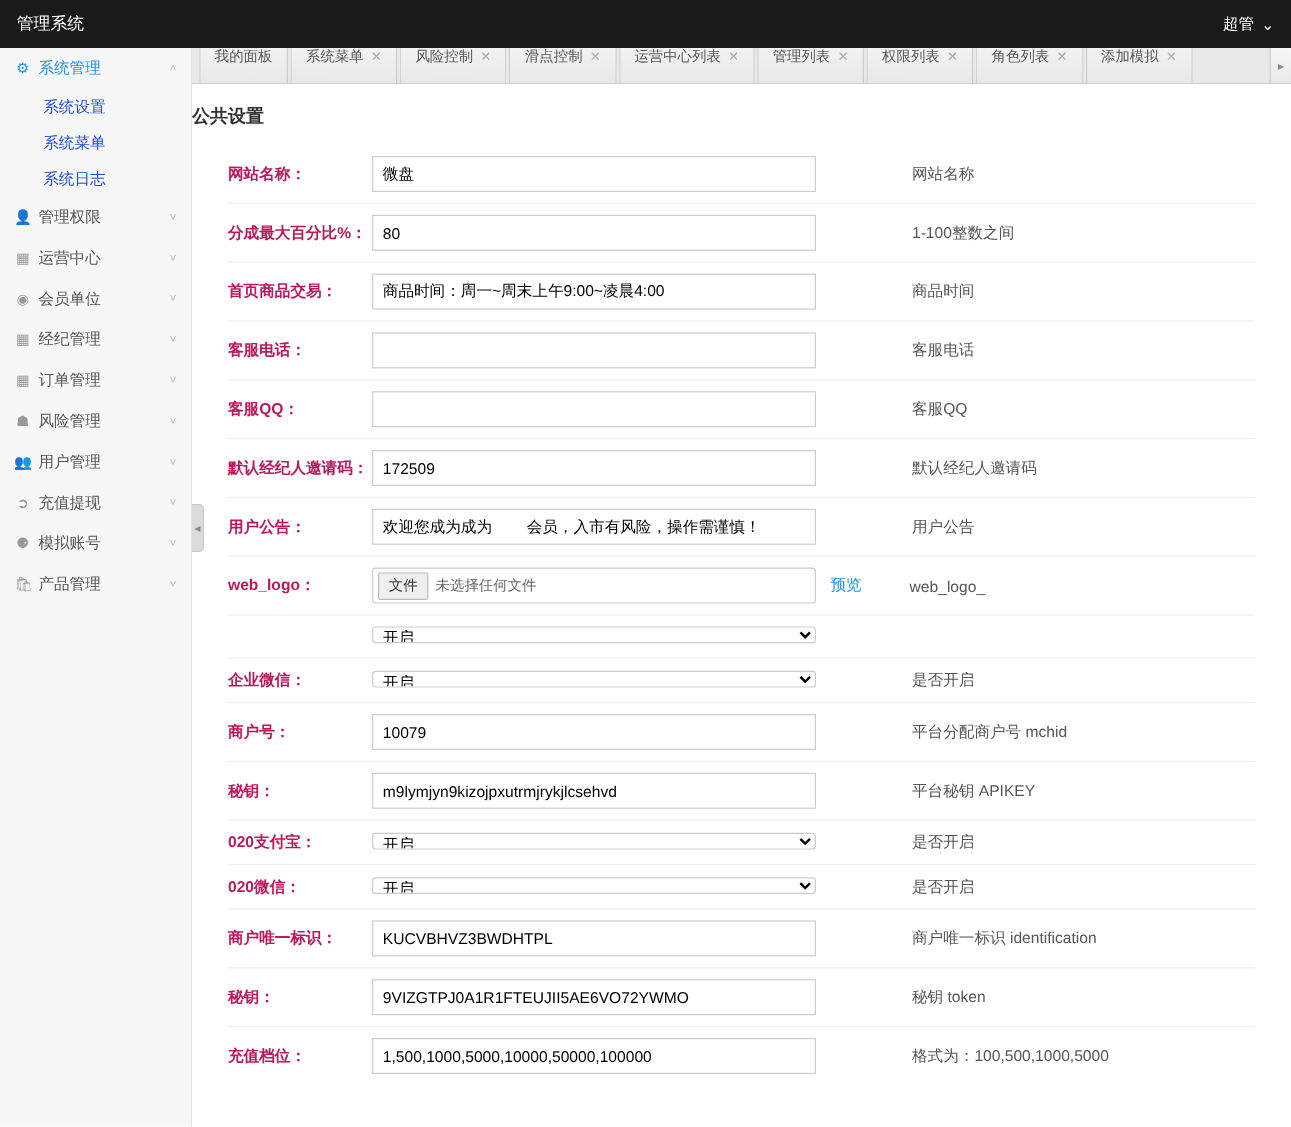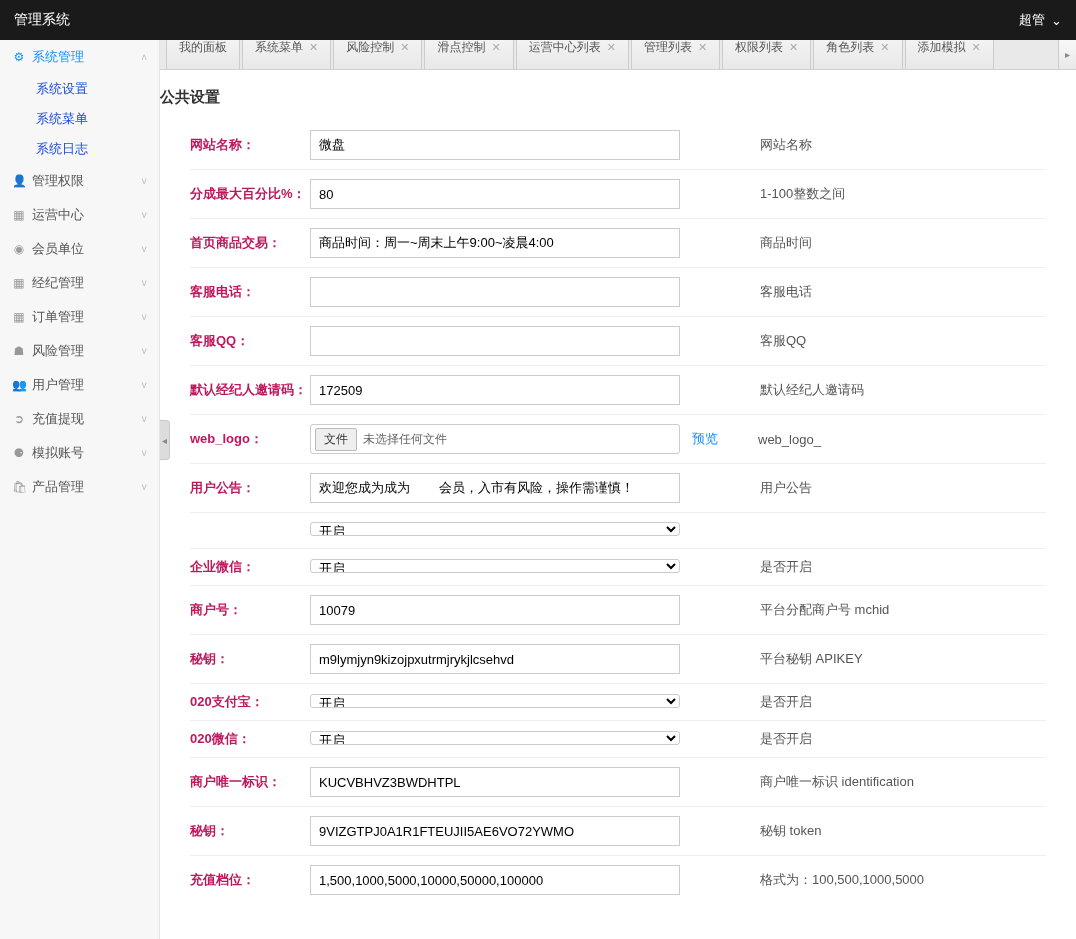--- a/index.html
+++ b/index.html
@@ -217,36 +217,36 @@
           <div class="rlabel">客服QQ：</div>
           <div class="rinput"><input type="text" style=""></div>
           <div class="rhint">客服QQ</div>
         </div>
         <div class="row">
           <div class="rlabel">默认经纪人邀请码：</div>
           <div class="rinput"><input type="text" value="172509" style=""></div>
           <div class="rhint">默认经纪人邀请码</div>
         </div>
         <div class="row">
+          <div class="rlabel">用户公告：</div>
+          <div class="rinput"><input type="text" value="欢迎您成为成为        会员，入市有风险，操作需谨慎！" style=""></div>
+          <div class="rhint">用户公告</div>
+        </div>
+        <div class="row">
           <div class="rlabel">web_logo：</div>
           <div class="rinput">
             <div class="file-wrap">
               <span class="file-btn">文件</span>
               <span class="file-txt">未选择任何文件</span>
             </div>
           </div>
           <a class="preview-link">预览</a>
           <div class="rhint" style="margin-left: 40px;">web_logo_</div>
         </div>
         <div class="row">
-          <div class="rlabel">用户公告：</div>
-          <div class="rinput"><input type="text" value="欢迎您成为成为        会员，入市有风险，操作需谨慎！" style=""></div>
-          <div class="rhint">用户公告</div>
-        </div>
-        <div class="row">
           <div class="rlabel"></div>
           <div class="rinput"><select><option>开启</option></select></div>
           <div class="rhint"></div>
         </div>
         <div class="row">
           <div class="rlabel">企业微信：</div>
           <div class="rinput"><select><option>开启</option></select></div>
           <div class="rhint">是否开启</div>
         </div>
         <div class="row">

